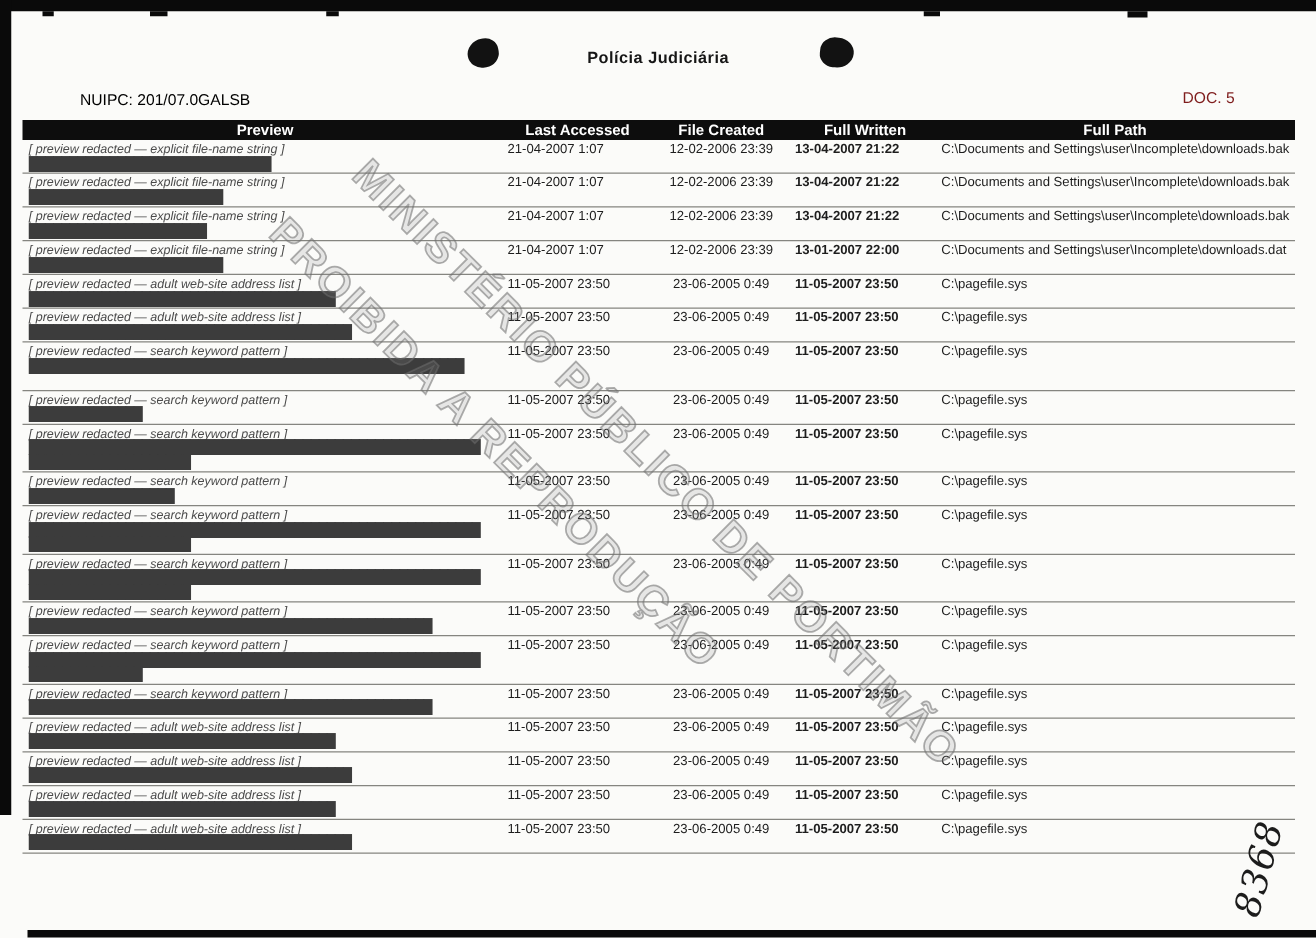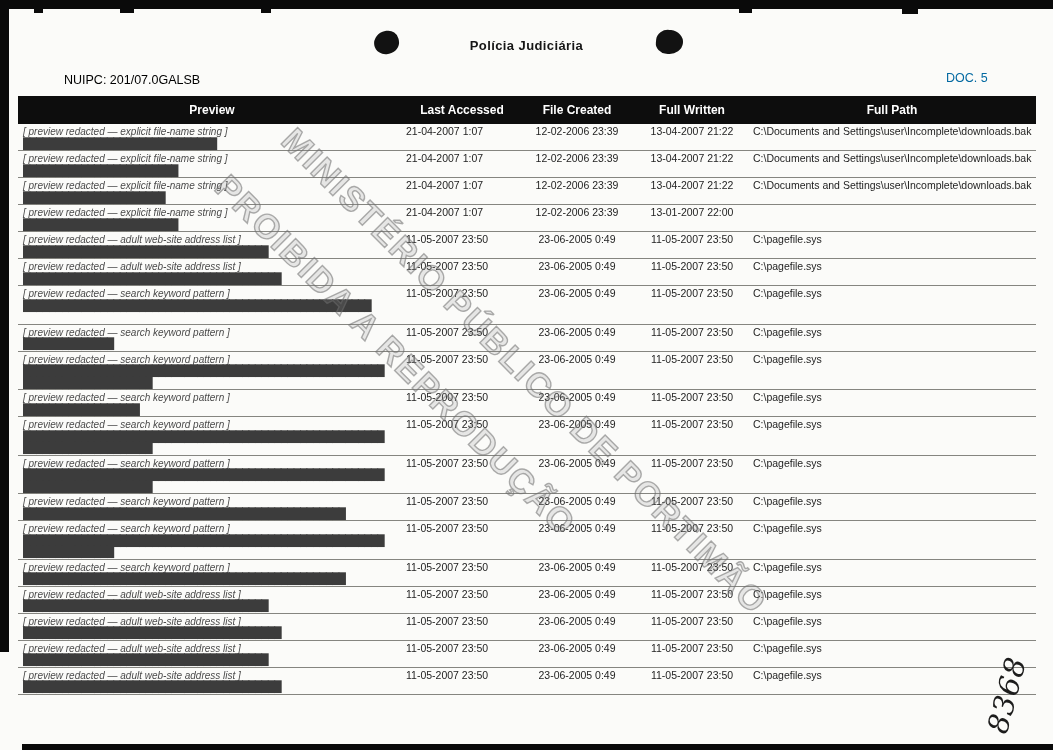--- a/index.html
+++ b/index.html
@@ -24,45 +24,45 @@
 
   
   .title {
     position:absolute; left:0; right:0; top:38px;
     text-align:center; font-size:13px; font-weight:bold; letter-spacing:.4px; color:#161616;
   }
   .dot { position:absolute; background:#121212; }
   .dot-left  { left:374px; top:31px; width:25px; height:23px; border-radius:55% 45% 50% 50%; transform:rotate(-10deg); }
   .dot-right { left:656px; top:30px; width:27px; height:24px; border-radius:48% 52% 55% 45%; transform:rotate(6deg); }
   .case-ref { position:absolute; left:64px; top:73px; font-size:12.5px; color:#000000; }
-  .doc-num  { position:absolute; left:946px; top:71px; font-size:12.5px; color:#0369a1; }
+  .doc-num  { position:absolute; left:946px; top:71px; font-size:12.5px; color:#7f1d1d; }
 
   
   .table { position:absolute; left:18px; top:96px; width:1018px; }
   .thead {
     display:flex; align-items:center; background:#0d0d0d; color:#fff;
-    height:28px; font-size:12px; font-weight:bold;
+    height:16px; font-size:12px; font-weight:bold;
   }
   .hcell { text-align:center; }
   .c0 { width:388px; }
   .c1 { width:112px; }
   .c2 { width:118px; }
   .c3 { width:112px; }
   .c4 { flex:1; }
   .trow {
     display:flex; align-items:flex-start;
     border-bottom:1px solid #858580;
     padding:2px 0 1px 0;
     font-size:10.5px; line-height:11.5px;
   }
   .cell { color:#1d1d1d; }
   .cell.c0 { padding-left:5px; padding-right:8px; }
   .cell.c1 { text-align:left; }
   .cell.c2 { text-align:center; }
-  .cell.c3 { text-align:center; }
+  .cell.c3 { text-align:left;font-weight:bold; }
   .cell.c4 { padding-left:5px; white-space:nowrap; }
   .pv-line { min-height:11.5px; }
   .pv-label { font-style:italic; color:#4a4a4a; font-size:10px; }
   .pv-bar { color:#3c3c3c; letter-spacing:-1px; }
 
   
   .watermark {
     position:absolute; left:300px; top:122px;
     transform:rotate(45deg); transform-origin:0 0;
     pointer-events:none; z-index:5;
@@ -140,20 +140,21 @@
         <div class="cell c4">C:\Documents and Settings\user\Incomplete\downloads.bak</div>
       </div>
       <div class="trow">
         <div class="cell c0">
           <div class="pv-line pv-label">[ preview redacted — explicit file-name string ]</div>
           <div class="pv-line pv-bar">████████████████████████</div>
         </div>
         <div class="cell c1">21-04-2007 1:07</div>
         <div class="cell c2">12-02-2006 23:39</div>
         <div class="cell c3">13-01-2007 22:00</div>
+        <div class="cell c4">C:\Documents and Settings\user\Incomplete\downloads.dat</div>
       </div>
       <div class="trow">
         <div class="cell c0">
           <div class="pv-line pv-label">[ preview redacted — adult web-site address list ]</div>
           <div class="pv-line pv-bar">██████████████████████████████████████</div>
         </div>
         <div class="cell c1">11-05-2007 23:50</div>
         <div class="cell c2">23-06-2005 0:49</div>
         <div class="cell c3">11-05-2007 23:50</div>
         <div class="cell c4">C:\pagefile.sys</div>

